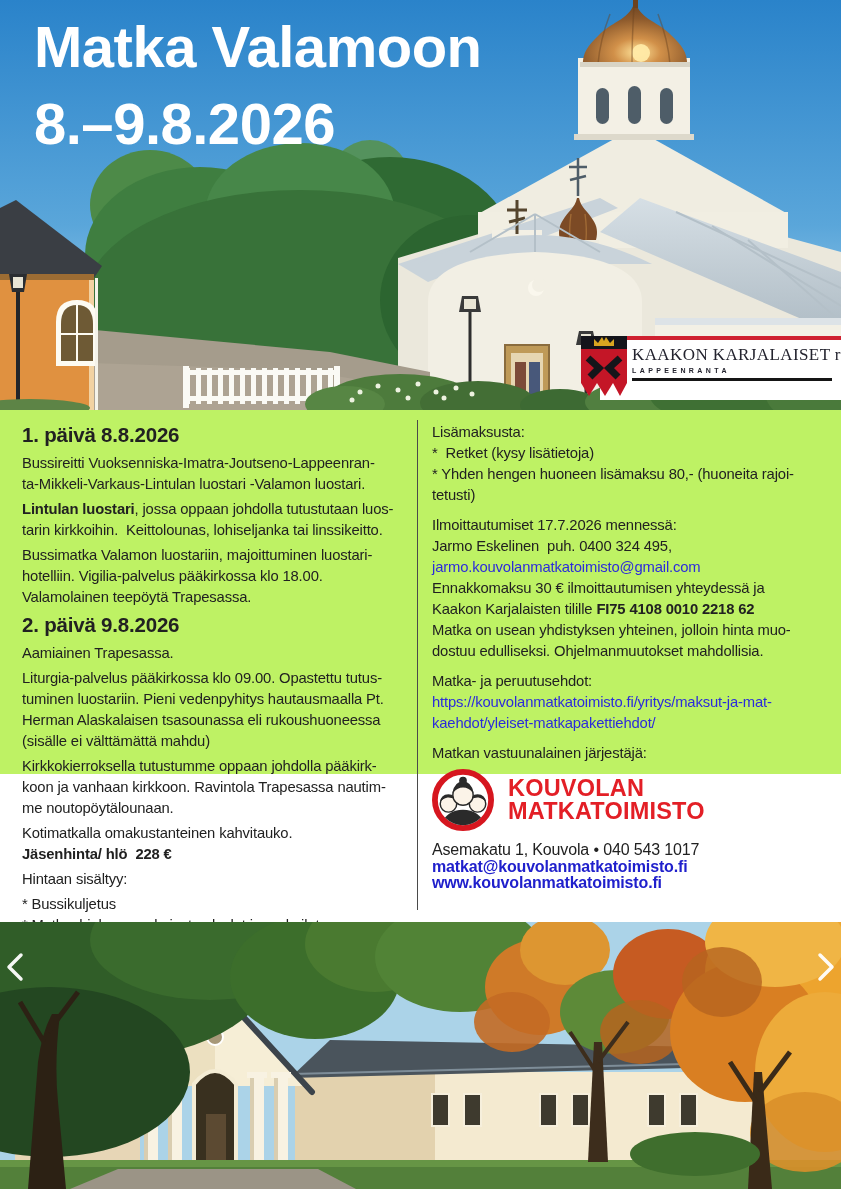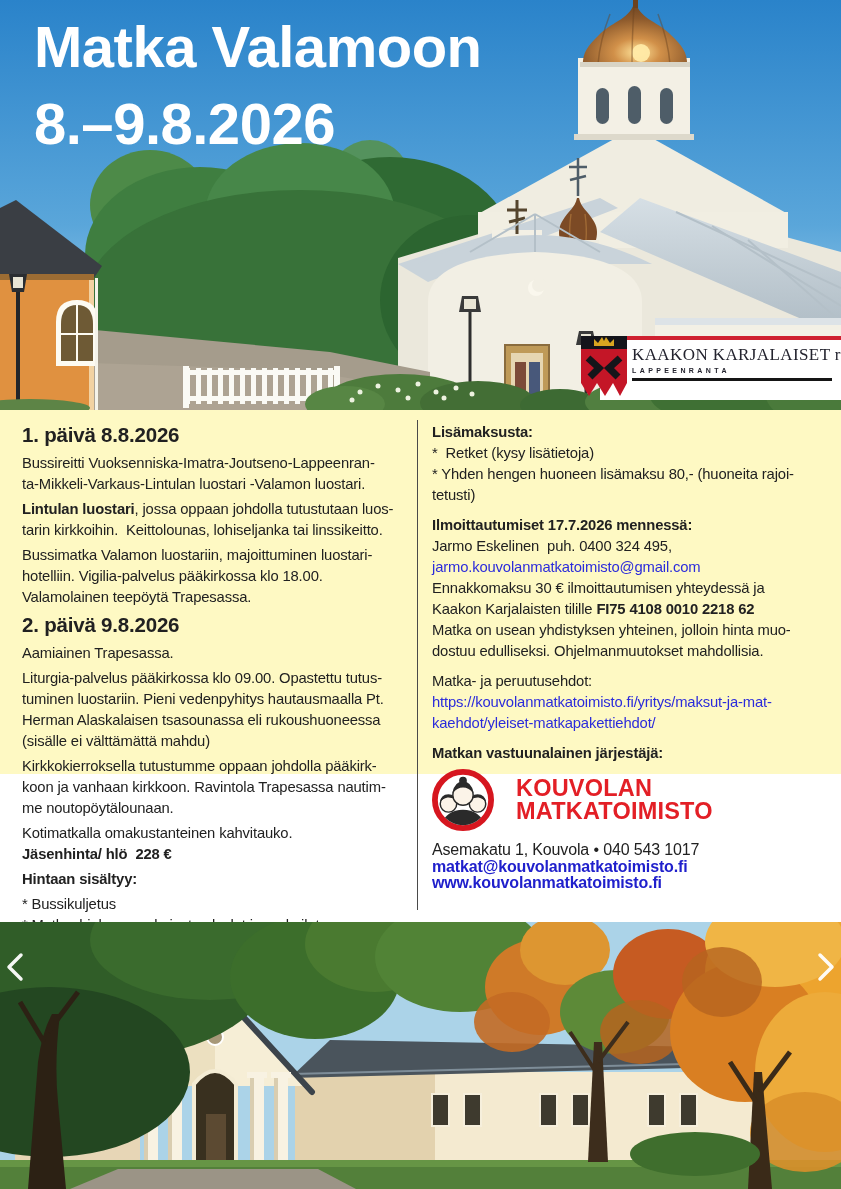--- a/index.html
+++ b/index.html
@@ -28,41 +28,41 @@
     font-family:"Liberation Serif", serif; font-size:17px; line-height:20px;
     color:#23232e; letter-spacing:0.4px; white-space:nowrap;
   }
   .org-sub {
     font-size:7px; font-weight:bold; letter-spacing:3.4px; color:#23232e; margin-top:2px;
   }
   .org-rule { width:200px; height:3px; background:#151515; margin-top:4px; }
   .crest { position:absolute; left:0; top:0; width:52px; height:72px; }
 
   
-  .content { position:absolute; left:0; top:410px; width:841px; height:364px; background:#fef9c3; }
+  .content { position:absolute; left:0; top:410px; width:841px; height:364px; background:#bef264; }
   .col { position:absolute; top:12px; font-size:14.8px; line-height:21px; letter-spacing:-0.15px; }
   .col-left  { left:22px;  width:394px; }
   .col-right { left:432px; width:402px; }
   .divider { position:absolute; left:417px; top:10px; width:1px; height:490px; background:#4a4a4a; }
 
   .day-heading { font-size:20.5px; line-height:25px; margin:0 0 6px; font-weight:bold; letter-spacing:-0.2px; }
   .mt  { }
   .mt2 { margin-top:16px; }
   .para  { white-space:pre-line; margin:0 0 4px; }
   .para0 { white-space:pre-line; margin:0; }
-  .bold { font-weight:bold; }
+  .bold { font-weight:normal; }
   .blk { display:block; }
   .rblock { margin-bottom:9px; }
   .rblock-lg { }
 
   .link { color:#2b2bdb; text-decoration:none; cursor:pointer; }
   .link.bold { color:#2020cc; font-weight:bold; }
 
   
-  .kmt-logo { display:flex; align-items:center; gap:22px; margin:5px 0 11px; }
+  .kmt-logo { display:flex; align-items:center; gap:14px; margin:5px 0 11px; }
   .kmt-emblem { width:62px; height:62px; flex:0 0 auto; }
   .kmt-text { font-size:23.5px; line-height:23px; font-weight:bold; color:#e31f26; letter-spacing:0.2px; }
   .contact-line { font-size:16px; line-height:15.5px; white-space:pre-line; margin:0; }
   .contact-line + .contact-line { margin-top:1px; }
 
   
   .carousel { position:absolute; left:0; top:922px; width:841px; height:267px; }
   .carousel-scene { position:absolute; left:0; top:0; width:841px; height:267px; display:block; }
   .nav {
     position:absolute; top:24px; width:36px; height:42px;

